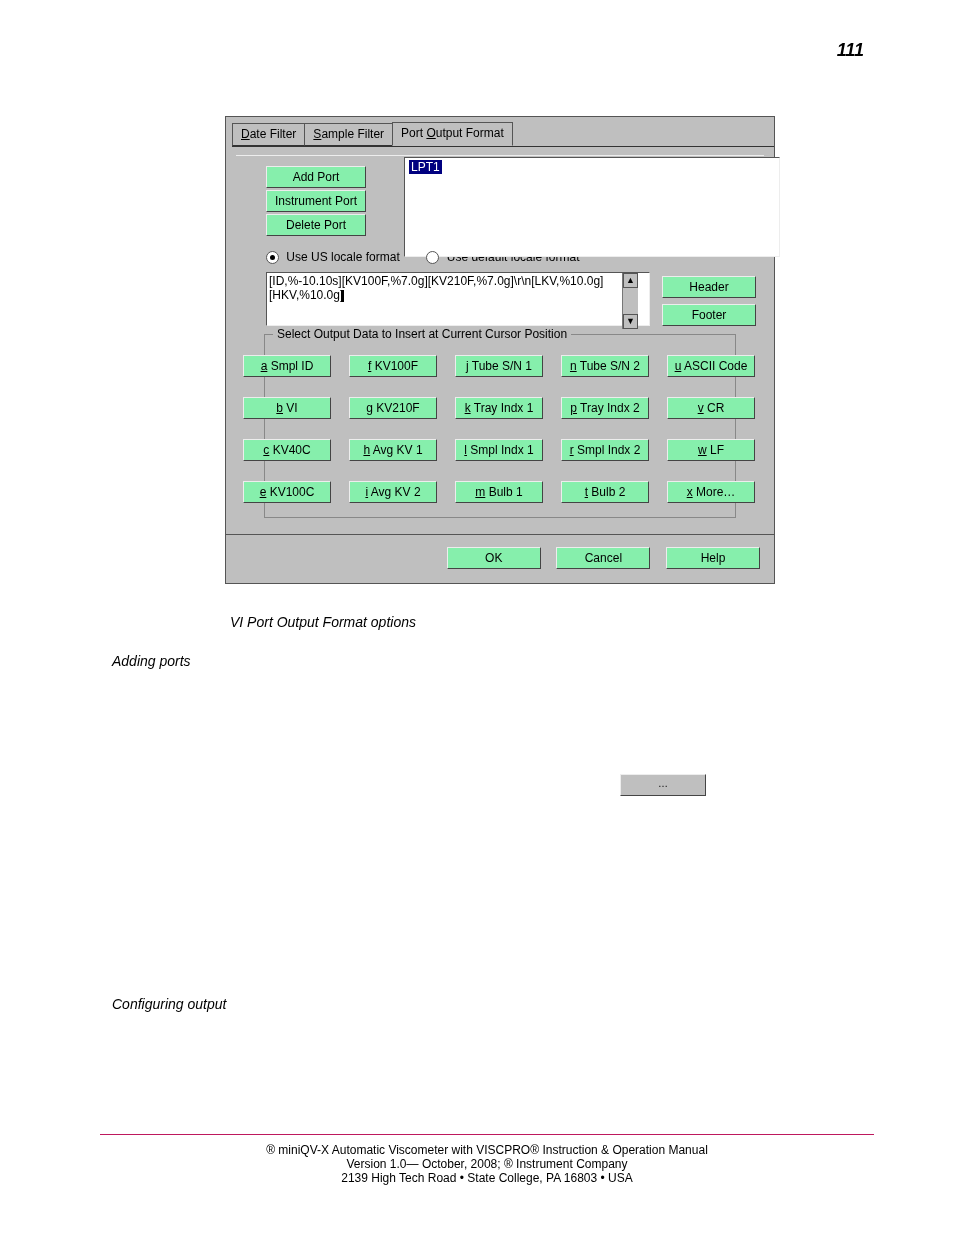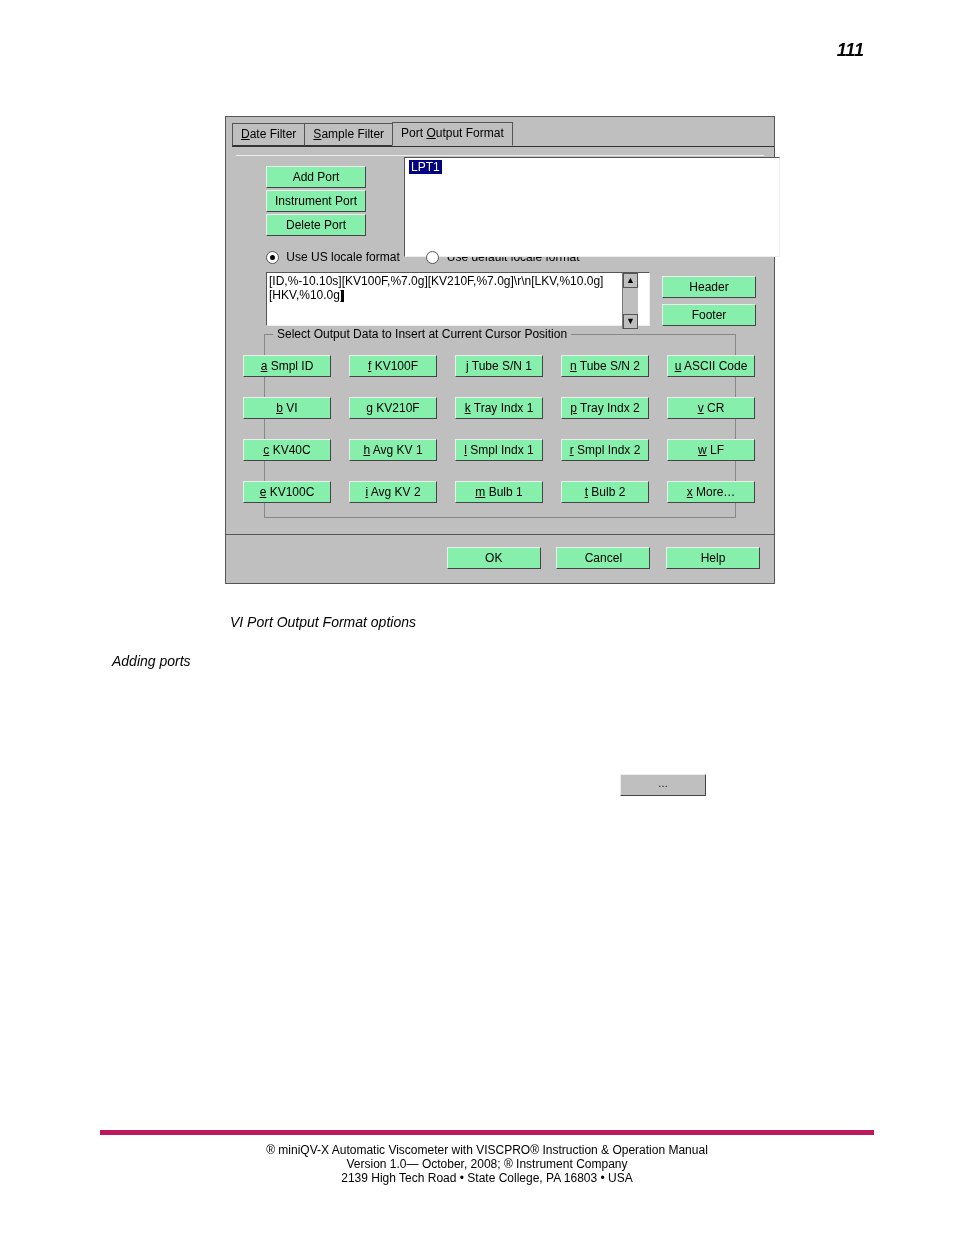--- a/index.html
+++ b/index.html
@@ -252,21 +252,21 @@
 
   
   .hk { text-decoration: underline; }
 
   
   .page-footer {
     position: absolute;
     left: 100px;
     right: 80px;
     bottom: 50px;
-    border-top: 5px solid #be185d;
+    border-top: 1px solid #be185d;
     text-align: center;
     font-size: 12px;
     padding-top: 8px;
   }
 </style>
 </head>
 <body>
 
 <div class="page">
 
@@ -356,20 +356,21 @@
       </div>
     </div>
   </div>
 
   <div class="caption">VI Port Output Format options</div>
 
   <div class="side-heading">Adding ports</div>
 
   <div class="lonely-btn">…</div>
 
+  <div class="side-heading" style="margin-top:200px;">Configuring output</div>
 
   <div class="page-footer">
     <div>® miniQV-X Automatic Viscometer with VISCPRO® Instruction &amp; Operation Manual</div>
     <div>Version 1.0— October, 2008;       ® Instrument Company</div>
     <div>2139 High Tech Road • State College, PA  16803 • USA</div>
   </div>
 
 </div>
 
 </body></html>

